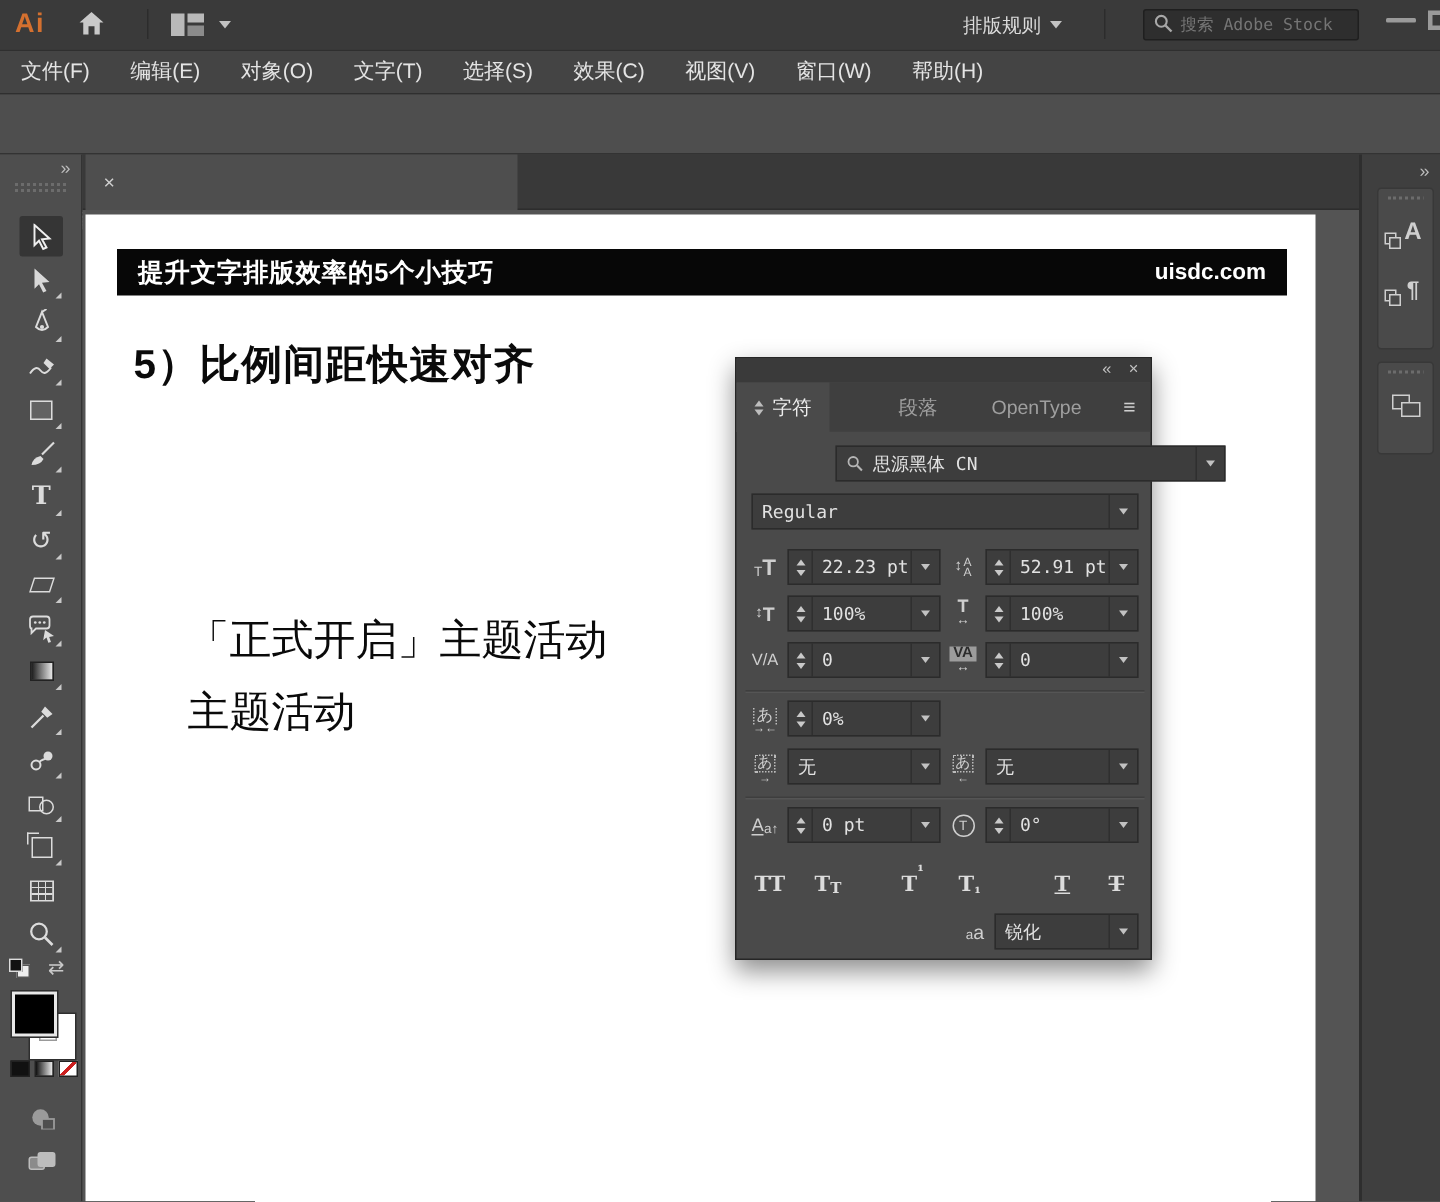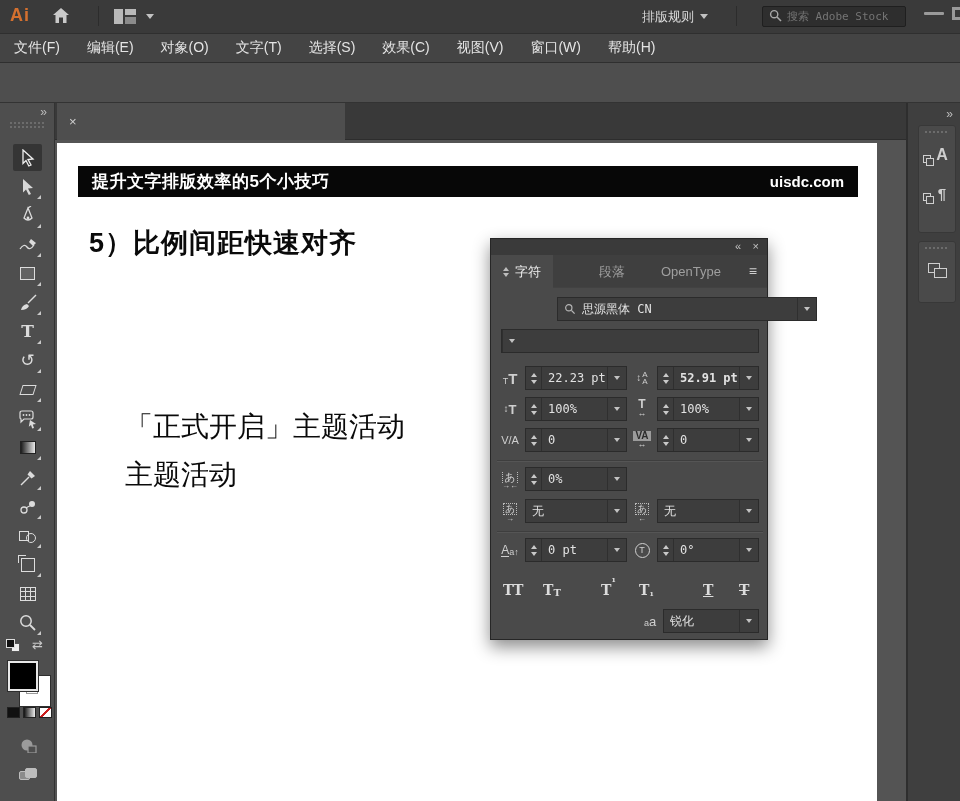--- a/index.html
+++ b/index.html
@@ -410,20 +410,21 @@
             <line x1="8" y1="8" x2="11.5" y2="11.5" stroke="#b5b5b5" stroke-width="1.5"></line>
           </svg>
       </span>
       <span class="val">思源黑体 CN</span>
       <span class="chv">
           <i class="chev sm"></i>
         </span>
     </div>
 
     <div class="fld" style="left:10px; top:90px; width:258px;">
+      <span class="val">Regular</span>
       <span class="chv">
           <i class="chev sm"></i>
         </span>
     </div>
 
     <div class="picon" style="left:6px; top:127px; height:24px;">
       <span style="display:flex; align-items:flex-end;">
           <span style="font-size:9px;">T</span>
           <span style="font-size:15px; font-weight:bold;">T</span>
         </span>
@@ -440,21 +441,21 @@
     </div>
     <div class="picon" style="left:138px; top:127px; height:24px;">
       <span style="display:flex; align-items:center; gap:1px;">
           <span style="font-size:10px;">↕</span>
           <span style="display:flex; flex-direction:column; font-size:8px; line-height:7px;">
             <span>A</span>
             <span>A</span>
           </span>
         </span>
     </div>
-    <div class="fld" style="left:166px; top:127px; width:102px;font-weight:bold;">
+    <div class="fld" style="left:166px; top:127px; width:102px;">
       <span class="stp">
           <i class="tri-up"></i>
           <i class="tri-dn"></i>
         </span>
       <span class="val">52.91 pt</span>
       <span class="chv">
           <i class="chev sm"></i>
         </span>
     </div>
 

